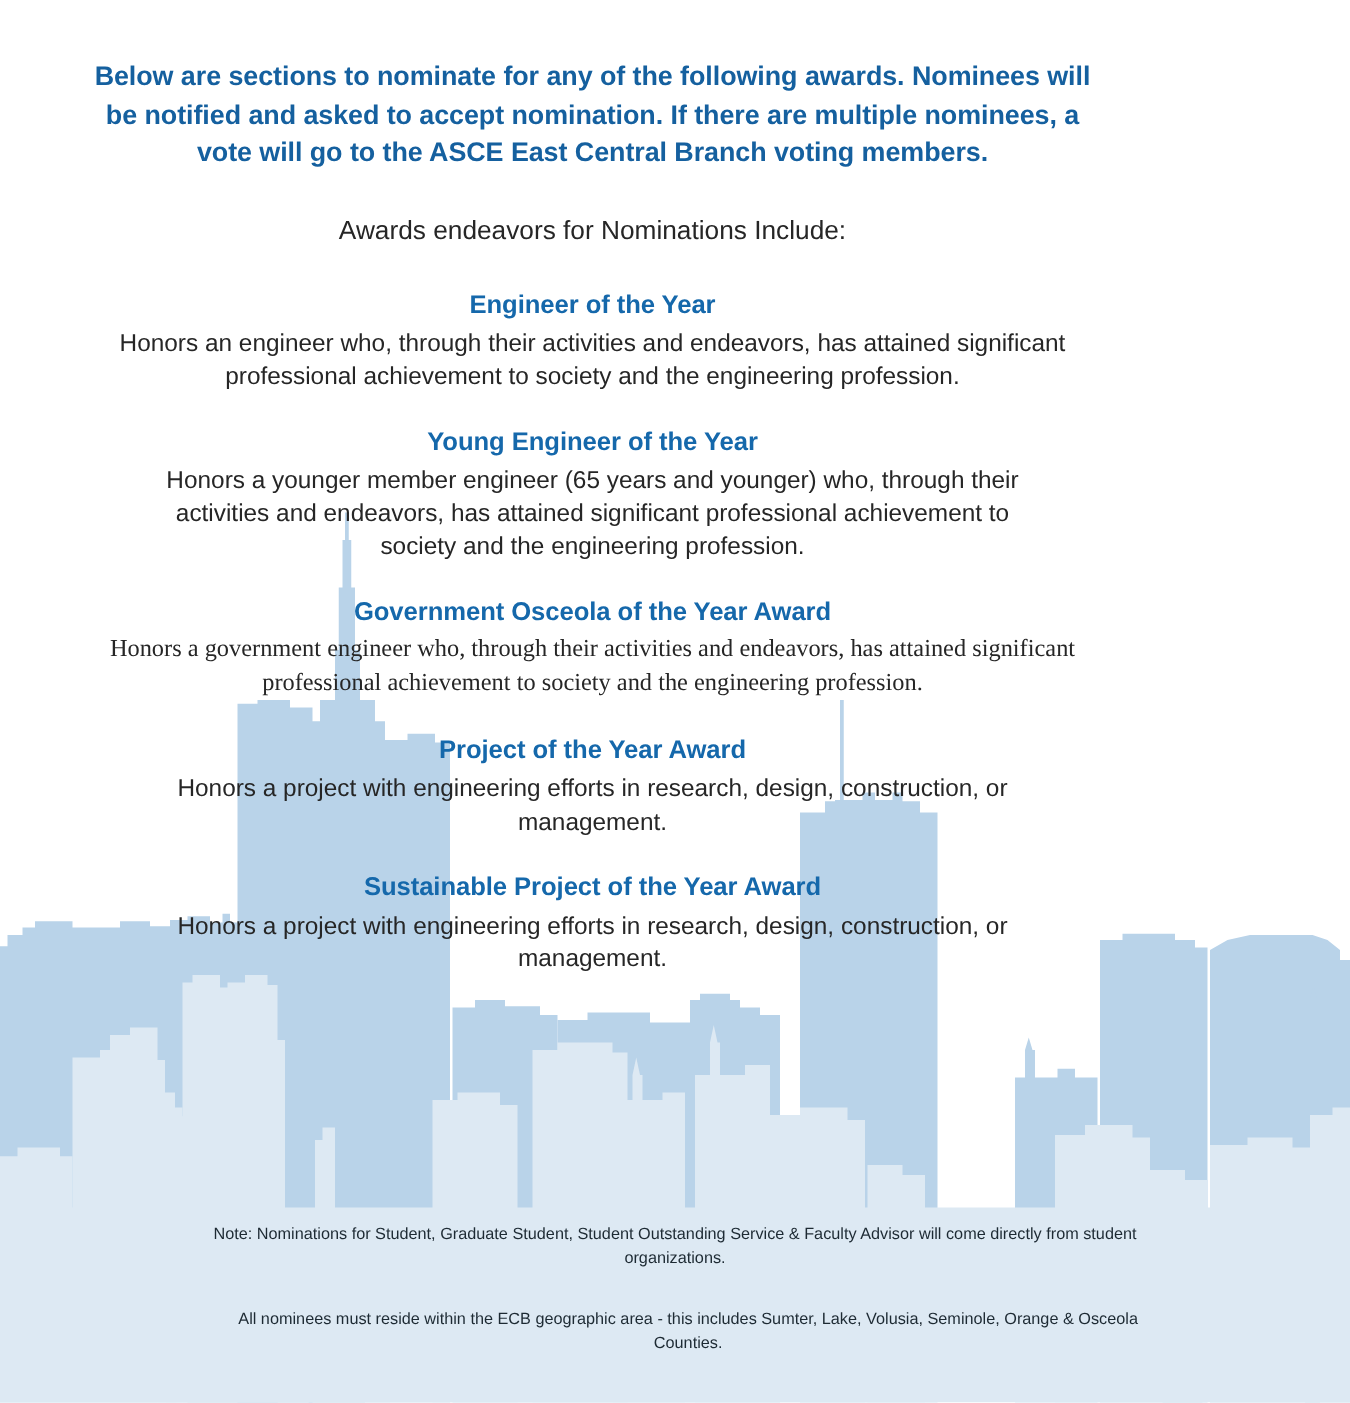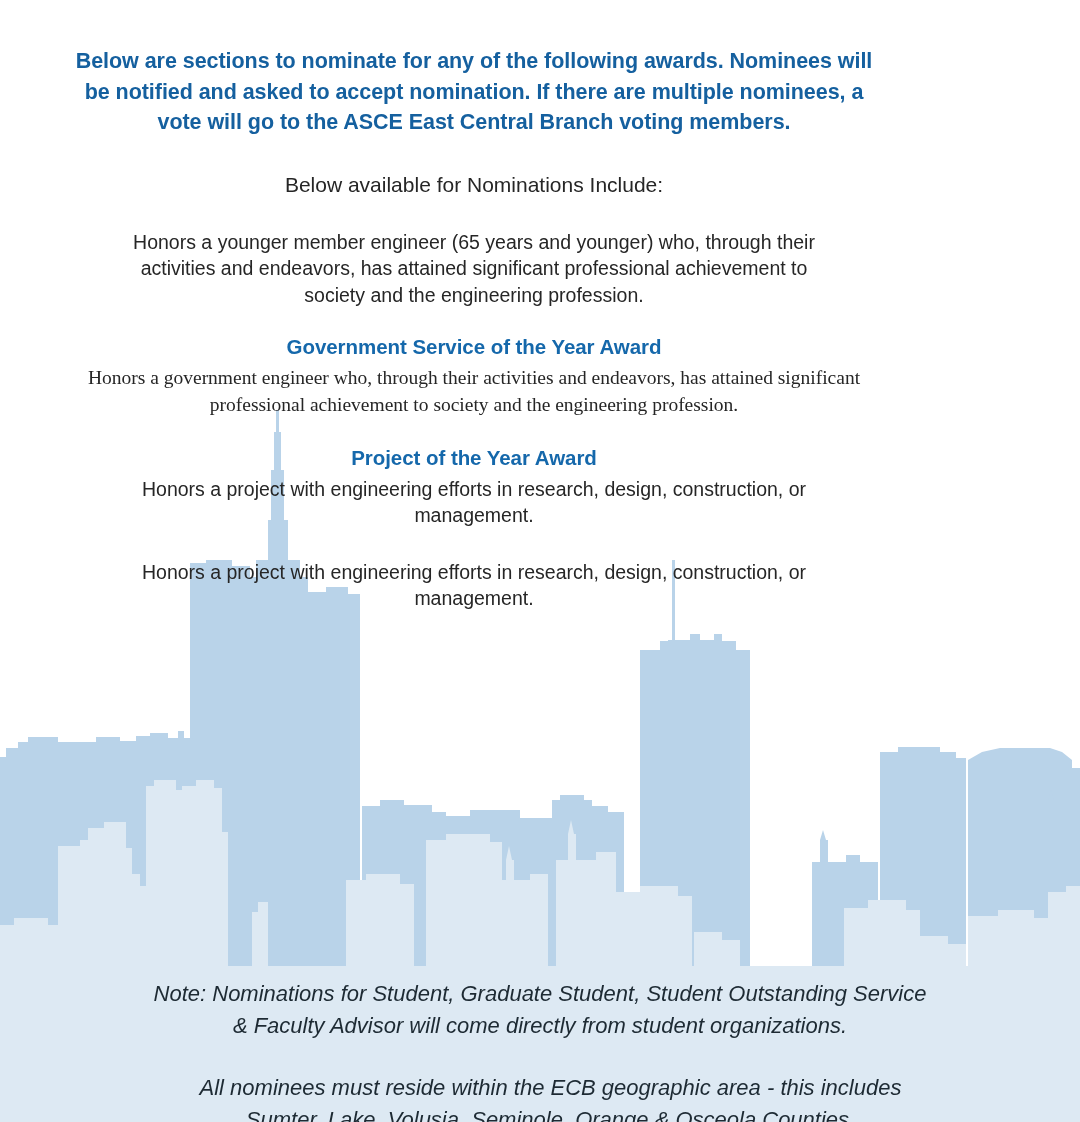--- a/index.html
+++ b/index.html
@@ -100,22 +100,21 @@
     position: absolute;
     left: 0;
     top: 978px;
     width: 1080px;
     z-index: 3;
     text-align: center;
   }
 
   .note {
     margin: 0;
-    font-style: italic;
-    font-size: 22px;
+    font-size: 13px;
     line-height: 1.45;
     color: #1d2a33;
     padding: 0 150px;
   }
 
   .note.note-2 {
     padding-top: 30px;
     margin-left: 21px;
   }
 </style>
@@ -228,38 +227,44 @@
              L1048,1122 L968,1122 Z"></path>
     <path d="M1048,900 L1048,892 L1066,892 L1066,886 L1080,886 L1080,1122
              L1048,1122 Z"></path>
   </g>
 </svg>
 
 <div id="content">
 
   <p class="intro">Below are sections to nominate for any of the following awards. Nominees will be notified and asked to accept nomination. If there are multiple nominees, a vote will go to the ASCE East Central Branch voting members.</p>
 
-  <p class="subhead">Below available for Nominations Include:</p>
-
+  <p class="subhead">Awards endeavors for Nominations Include:</p>
+
+  <div class="award-block b1">
+    <h3 class="award-title">Engineer of the Year</h3>
+    <p class="award-desc">Honors an engineer who, through their activities and endeavors, has attained significant professional achievement to society and the engineering profession.</p>
+  </div>
 
   <div class="award-block b2">
+    <h3 class="award-title">Young Engineer of the Year</h3>
     <p class="award-desc">Honors a younger member engineer (65 years and younger) who, through their activities and endeavors, has attained significant professional achievement to society and the engineering profession.</p>
   </div>
 
   <div class="award-block b3">
-    <h3 class="award-title">Government Service of the Year Award</h3>
+    <h3 class="award-title">Government Osceola of the Year Award</h3>
     <p class="award-desc">Honors a government engineer who, through their activities and endeavors, has attained significant professional achievement to society and the engineering profession.</p>
   </div>
 
   <div class="award-block b4">
     <h3 class="award-title">Project of the Year Award</h3>
     <p class="award-desc">Honors a project with engineering efforts in research, design, construction, or management.</p>
   </div>
 
   <div class="award-block b5">
+    <h3 class="award-title">Sustainable Project of the Year Award</h3>
     <p class="award-desc">Honors a project with engineering efforts in research, design, construction, or management.</p>
   </div>
 
 </div>
 
 <div id="footer-notes">
   <p class="note note-1">Note: Nominations for Student, Graduate Student, Student Outstanding Service &amp; Faculty Advisor will come directly from student organizations.</p>
   <p class="note note-2">All nominees must reside within the ECB geographic area - this includes Sumter, Lake, Volusia, Seminole, Orange &amp; Osceola Counties.</p>
 </div>
 

